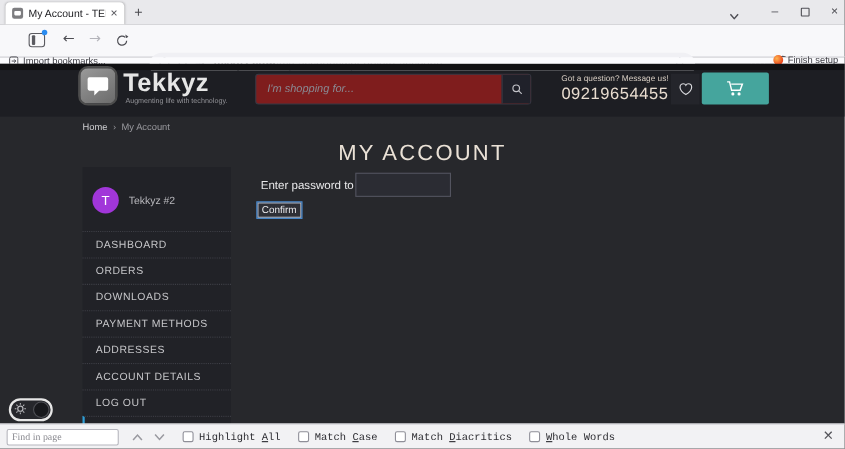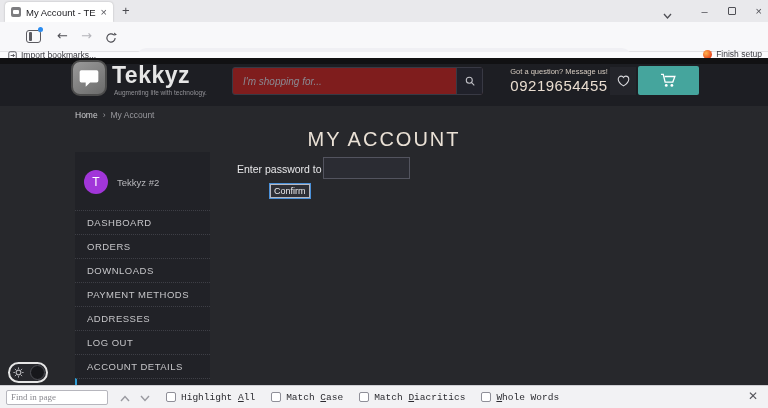--- a/index.html
+++ b/index.html
@@ -77,21 +77,21 @@
                font-size:9.5px; letter-spacing:.5px; color:#c6c6c9; }
   .menu-item.active { color:#36a3e0; border-left:2px solid #2f9fd8; padding-left:10px; }
 
   
   .form-label { position:absolute; left:237px; top:163px; font-size:10.5px; color:#e8e8ea; }
   .pw-input { position:absolute; left:323px; top:157px; width:87px; height:22px; background:#2b2c33;
               border:1px solid #53545f; outline:none; color:#ddd; font-size:10px; padding:0 5px;
               font-family:"Liberation Sans", sans-serif; }
   .confirm-btn { position:absolute; left:234px; top:184px; background:#2e2f36; color:#e9e9ec; font-size:9px;
                  border:1px solid #b8b8c0; outline:1px solid #4a90d9; padding:1px 3px;
-                 font-family:"Liberation Sans", sans-serif;margin-left:36px; }
+                 font-family:"Liberation Sans", sans-serif; }
 
   
   .dm-toggle { position:absolute; left:8px; top:362px; width:40px; height:21px; border-radius:11px;
                background:#26272c; border:2px solid #e6e6e6; display:flex; align-items:center; }
   .dm-knob { position:absolute; right:1px; top:1px; width:15px; height:15px; border-radius:50%;
              background:#17181c; border:1px solid #4d4e54; }
   .dm-sun { margin-left:3px; }
 
   
   .findbar { position:absolute; left:0; top:385px; width:768px; height:23px; background:#f2f2f4;
@@ -254,22 +254,22 @@
   <div class="sidebar">
     <div class="acct-row">
       <div class="avatar">T</div>
       <div class="acct-name">Tekkyz #2</div>
     </div>
     <a class="menu-item">DASHBOARD</a>
     <a class="menu-item">ORDERS</a>
     <a class="menu-item">DOWNLOADS</a>
     <a class="menu-item">PAYMENT METHODS</a>
     <a class="menu-item">ADDRESSES</a>
+    <a class="menu-item">ACCOUNT DETAILS</a>
     <a class="menu-item">LOG OUT</a>
-    <a class="menu-item">ACCOUNT DETAILS</a>
     <a class="menu-item active">DELETE ACCOUNT</a>
   </div>
 
   <label class="form-label">Enter password to confirm:</label>
   <input type="password" class="pw-input" style="">
   <button class="confirm-btn">Confirm</button>
 
   <div class="dm-toggle">
     <span class="dm-sun">
       <svg width="11" height="11" viewBox="0 0 14 14">

